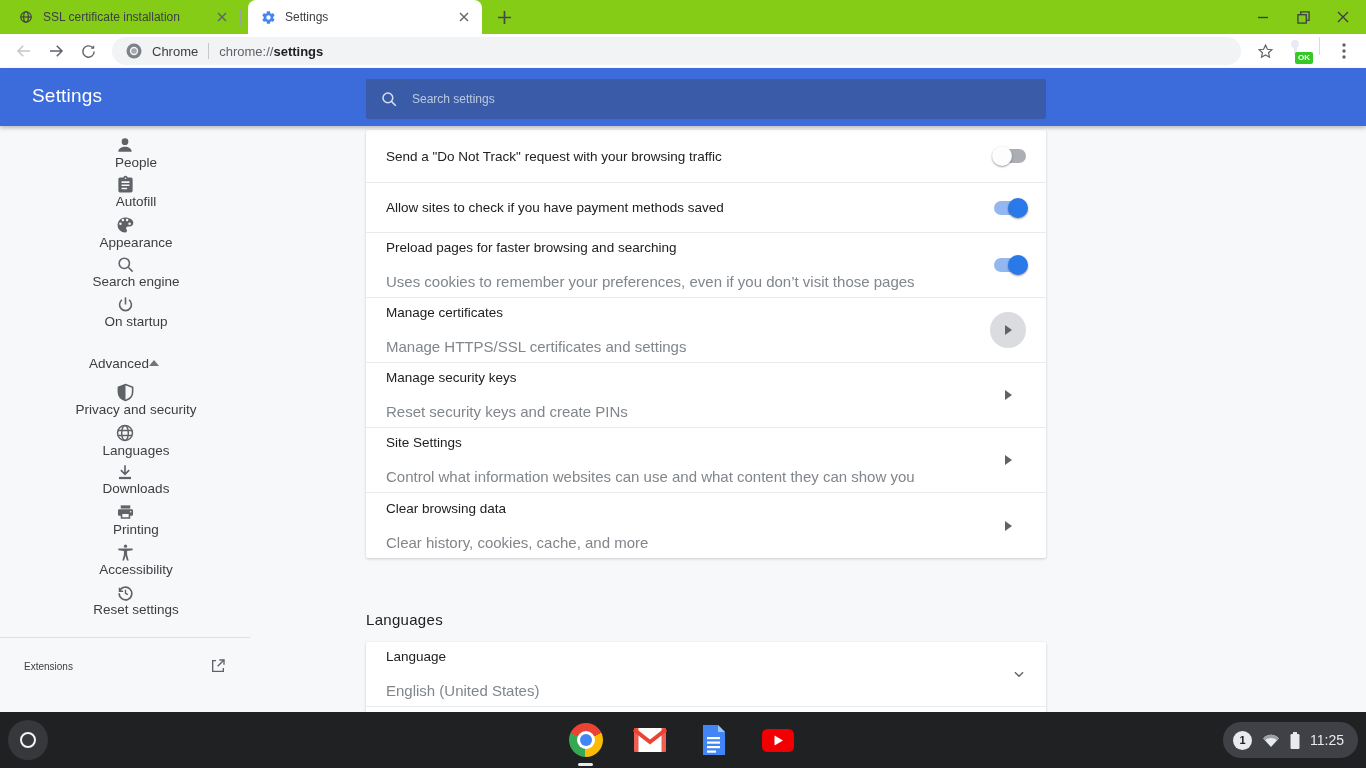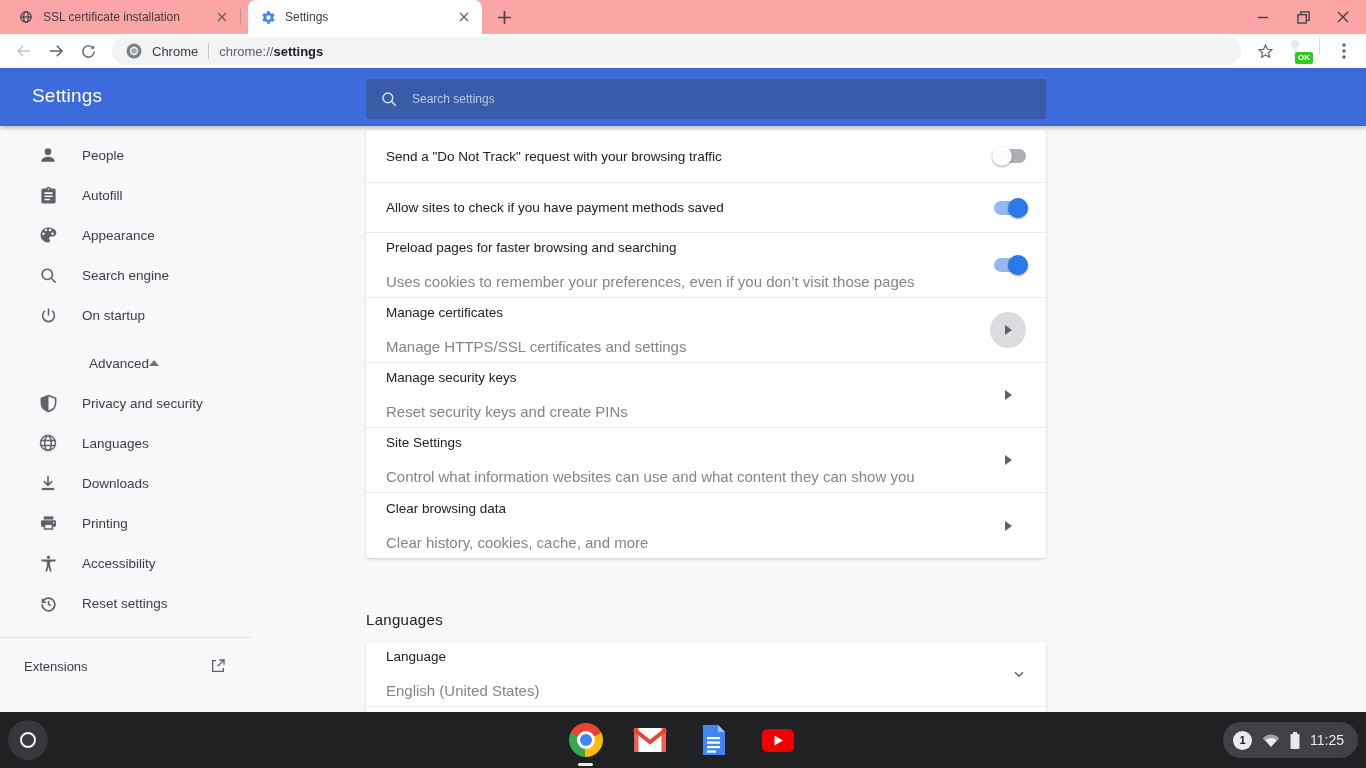--- a/index.html
+++ b/index.html
@@ -1,21 +1,21 @@
 <!DOCTYPE html>
 <html><head>
 <meta charset="utf-8">
 <style>
   * { margin:0; padding:0; box-sizing:border-box; }
   html,body { width:1366px; height:768px; }
   body { font-family:"Liberation Sans","DejaVu Sans",sans-serif; background:#F7F8FA; overflow:hidden; }
   .screen { position:relative; width:1366px; height:768px; overflow:hidden; background:#F7F8FA; }
 
   
-  .tabstrip { position:absolute; top:0; left:0; width:1366px; height:34px; background:#fca5a5; display:flex; align-items:flex-end; }
+  .tabstrip { position:absolute; top:0; left:0; width:1366px; height:34px; background:#84cc16; display:flex; align-items:flex-end; }
   .tab { height:34px; display:flex; align-items:center; padding:0 10px 0 12px; font-size:12px; color:#3C4043; width:234px; position:relative; }
   .tab.inactive { margin-left:6px; }
   .tab.active { background:#FFFFFF; border-radius:8px 8px 0 0; margin-left:8px; }
   .tab .favicon { width:16px; height:16px; flex:0 0 16px; margin-right:9px; display:flex; align-items:center; justify-content:center; }
   .tab-title { flex:1; white-space:nowrap; overflow:hidden; }
   .tab-close { width:16px; height:16px; display:flex; align-items:center; justify-content:center; color:#5F6368; border-radius:50%; }
   .tab-sep { position:absolute; right:-1px; top:9px; height:16px; width:1px; background:#9AA0A6; }
   .newtab { width:28px; height:28px; margin:0 0 3px 8px; display:flex; align-items:center; justify-content:center; color:#45494D; border-radius:50%; }
   .wincontrols { margin-left:auto; display:flex; align-items:center; height:34px; padding-right:10px; gap:14px; color:#3C4043; }
   .winbtn { width:26px; height:26px; display:flex; align-items:center; justify-content:center; }
@@ -42,26 +42,26 @@
   
   .appheader { position:absolute; top:68px; left:0; width:1366px; height:58px; background:#3C6CDC; box-shadow:0 2px 4px rgba(0,0,0,0.25); z-index:5; }
   .app-title { position:absolute; left:32px; top:17px; font-size:19px; color:#FFFFFF; letter-spacing:.2px; }
   .searchbox { position:absolute; left:366px; top:11px; width:680px; height:40px; background:#3A5CA8; border-radius:2px; display:flex; align-items:center; padding:0 14px; }
   .searchbox .mag { color:rgba(255,255,255,0.8); margin-right:14px; display:flex; }
   .search-ph { font-size:12px; color:rgba(255,255,255,0.65); }
 
   
   .bodyarea { position:absolute; top:126px; left:0; width:1366px; height:586px; overflow:hidden; }
   .sidebar { position:absolute; left:0; top:0; width:250px; height:586px; padding-top:9px; }
-  .side-item { height:40px; display:flex; align-items:center; padding-left:36px; font-size:13.5px; color:#3C4043; }
+  .side-item { height:40px; display:flex; align-items:center; padding-left:22px; font-size:13.5px; color:#3C4043;flex-direction:column; }
   .side-item .sicon { width:24px; display:flex; justify-content:center; margin-right:22px; color:#5F6368; }
   .side-adv { height:40px; margin-top:8px; display:flex; align-items:center; justify-content:center; padding:0 26px 0 24px; font-size:13.5px; color:#3C4043; }
   .caret-up { width:0; height:0; border-left:5px solid transparent; border-right:5px solid transparent; border-bottom:6px solid #757575; }
   .side-div { height:1px; background:#E0E0E0; margin:14px 0 8px 0; }
-  .side-link { height:40px; display:flex; align-items:center; justify-content:space-between; padding:0 24px; font-size:13px; color:#3C4043; }
+  .side-link { height:40px; display:flex; align-items:center; justify-content:space-between; padding:0 24px; font-size:10px; color:#3C4043; }
   .side-link .oin { color:#5F6368; display:flex; }
   .side-about { height:40px; display:flex; align-items:center; padding-left:24px; font-size:13.5px; color:#3C4043; }
 
   .main { position:absolute; left:366px; top:0; width:680px; height:586px; }
   .card { background:#FFFFFF; box-shadow:0 1px 3px rgba(0,0,0,0.18); border-radius:2px; }
   .card1 { margin-top:4px; }
   .row { display:flex; align-items:center; padding:0 20px; border-bottom:1px solid #EBEBEB; }
   .row:last-child { border-bottom:none; }
   .row.single { height:50px; }
   .row.r1 { height:53px; }

